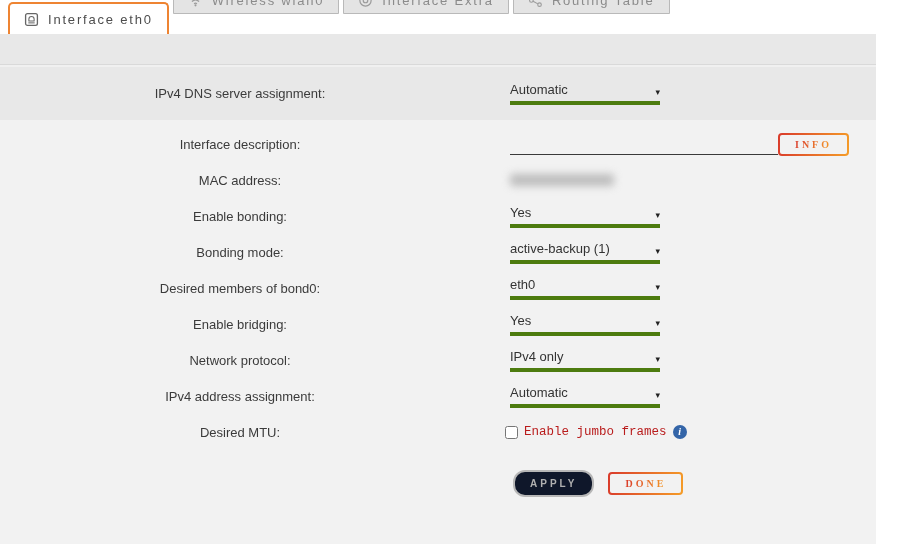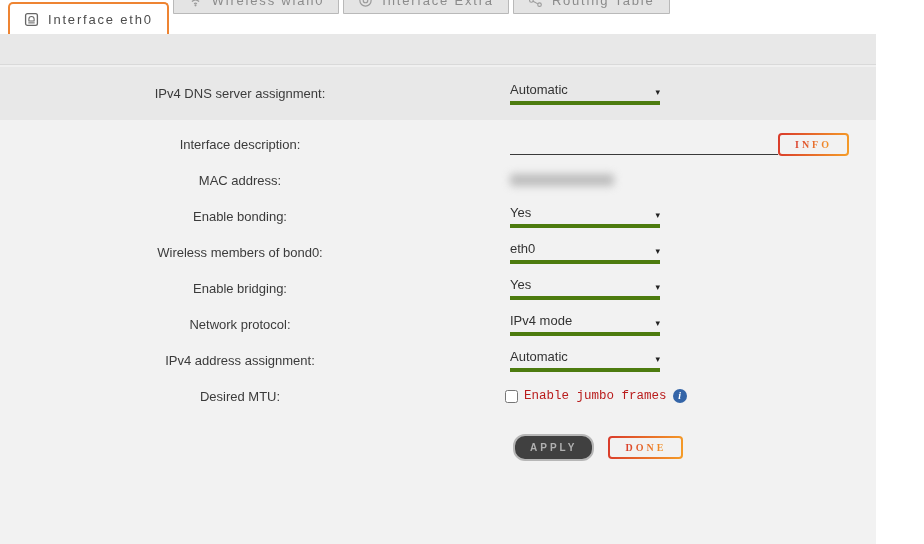--- a/index.html
+++ b/index.html
@@ -89,21 +89,21 @@
   }
   .grad-text {
     background:linear-gradient(100deg,#d93a2b,#f59d28);
     -webkit-background-clip:text; background-clip:text;
     color:transparent;
   }
   .info-wrap { margin-left:auto; margin-right:27px; }
 
   .apply-btn {
     border:2px solid #b7b7b7; border-radius:12px;
-    background:#404040; color:#b0b0b0;
+    background:#0f172a; color:#b0b0b0;
     padding:6px 15px; font-size:10px; font-weight:bold; letter-spacing:3px;
     font-family:"Liberation Sans", sans-serif; cursor:default;
   }
   .btn-row { padding-left:513px; margin-top:20px; display:flex; gap:14px; align-items:center; }
 
   
   .check-group { display:flex; align-items:center; margin-left:25px; gap:6px; }
   .check-group input[type=checkbox] { width:13px; height:13px; margin:0; cursor:pointer; }
   .check-label { font-size:12.5px; color:#b91c1c;font-family:Liberation Mono, monospace; }
   .info-icon {
@@ -183,39 +183,45 @@
       <div class="ctl redacted-blob"></div>
     </div>
 
     <div class="row">
       <div class="flabel">Enable bonding:</div>
       <div class="ctl select">
         <span>Yes</span>
       </div>
     </div>
 
-
-    <div class="row">
-      <div class="flabel">Wireless members of bond0:</div>
+    <div class="row">
+      <div class="flabel">Bonding mode:</div>
+      <div class="ctl select">
+        <span>active-backup (1)</span>
+      </div>
+    </div>
+
+    <div class="row">
+      <div class="flabel">Desired members of bond0:</div>
       <div class="ctl select">
         <span>eth0</span>
       </div>
     </div>
 
     <div class="row">
       <div class="flabel">Enable bridging:</div>
       <div class="ctl select">
         <span>Yes</span>
       </div>
     </div>
 
     <div class="row">
       <div class="flabel">Network protocol:</div>
       <div class="ctl select">
-        <span>IPv4 mode</span>
+        <span>IPv4 only</span>
       </div>
     </div>
 
     <div class="row">
       <div class="flabel">IPv4 address assignment:</div>
       <div class="ctl select">
         <span>Automatic</span>
       </div>
     </div>
 

